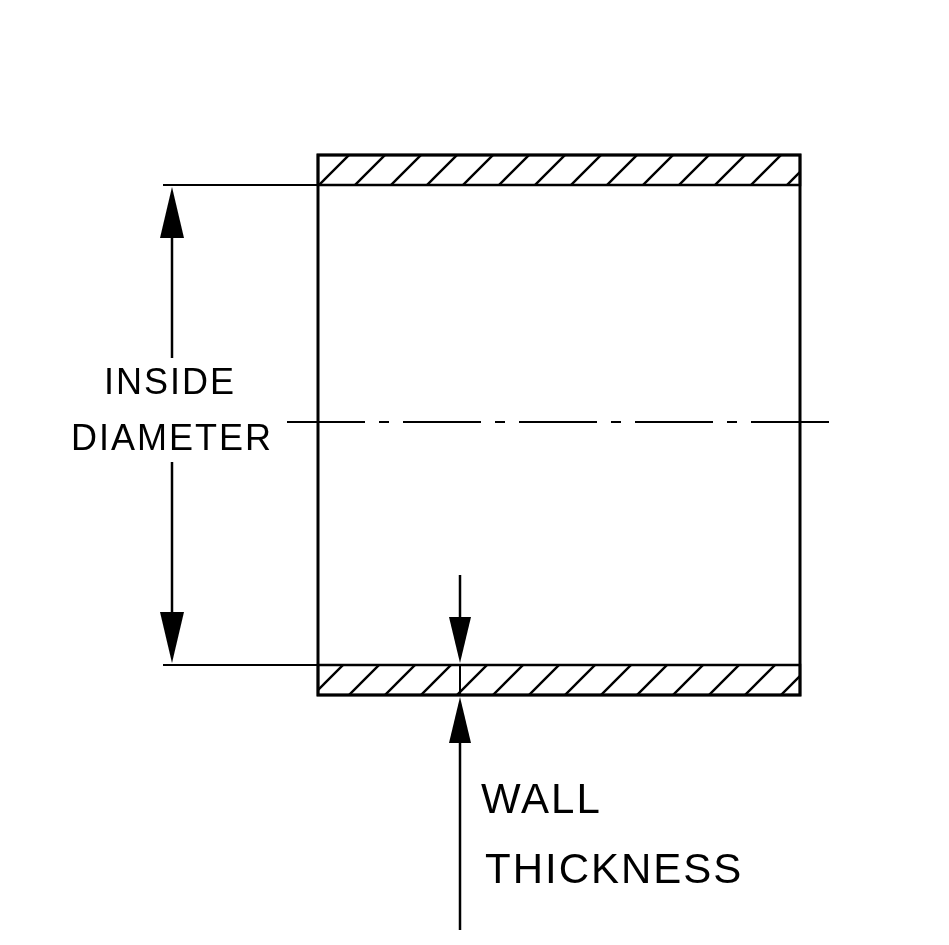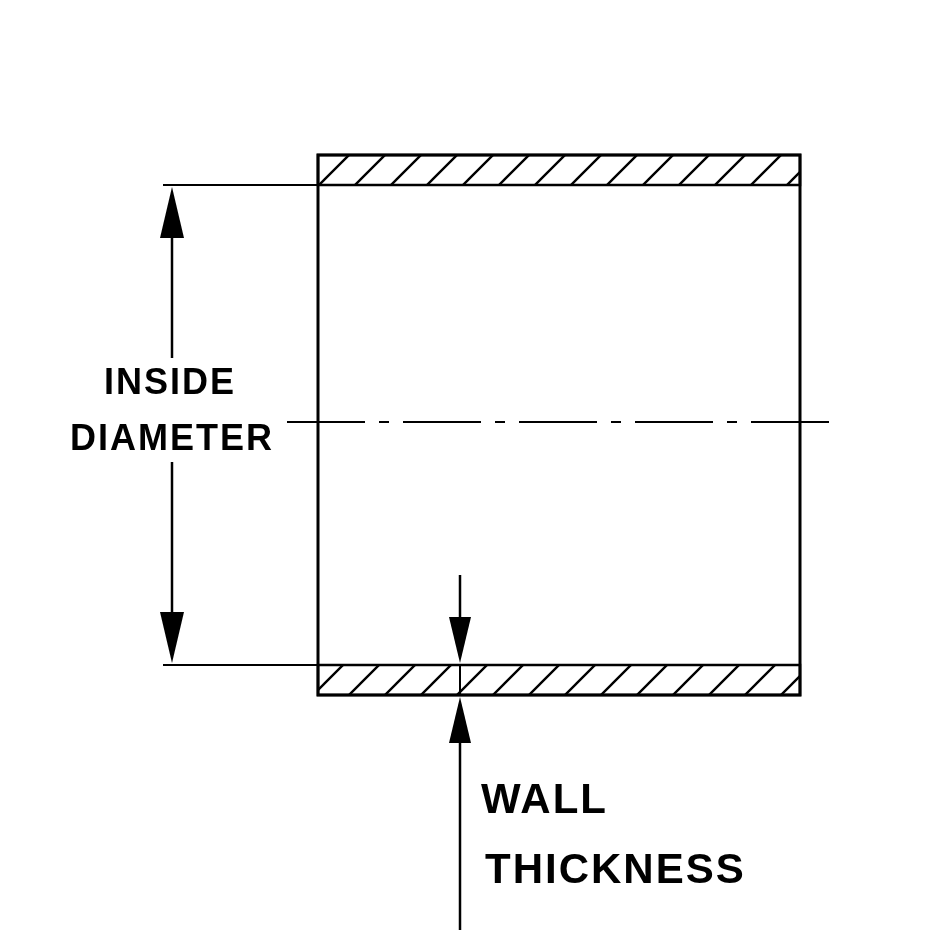--- a/index.html
+++ b/index.html
@@ -7,21 +7,20 @@
     padding: 0;
     background: #ffffff;
     font-family: "Liberation Sans", sans-serif;
   }
   .drawing-page {
     position: relative;
     width: 949px;
     height: 945px;
     background: #ffffff;
     overflow: hidden;
-    font-weight: bold;
   }
   svg {
     display: block;
   }
   .dim-label {
     font-family: "Liberation Sans", sans-serif;
     font-size: 36px;
     letter-spacing: 2px;
     fill: #000000;
   }

